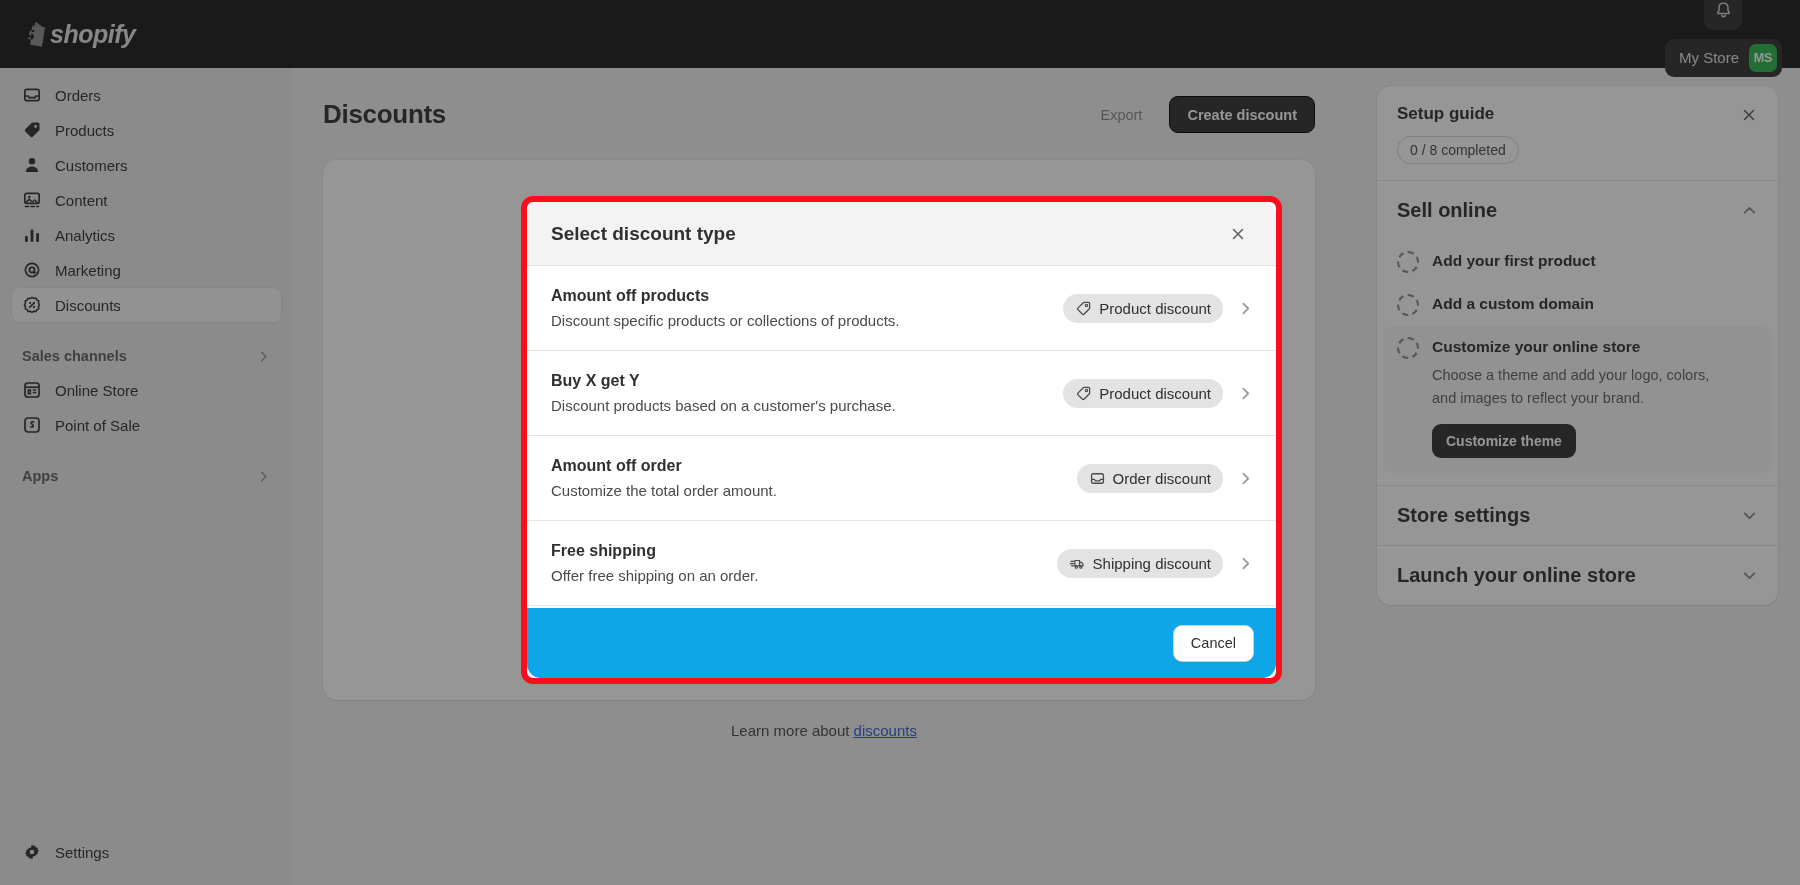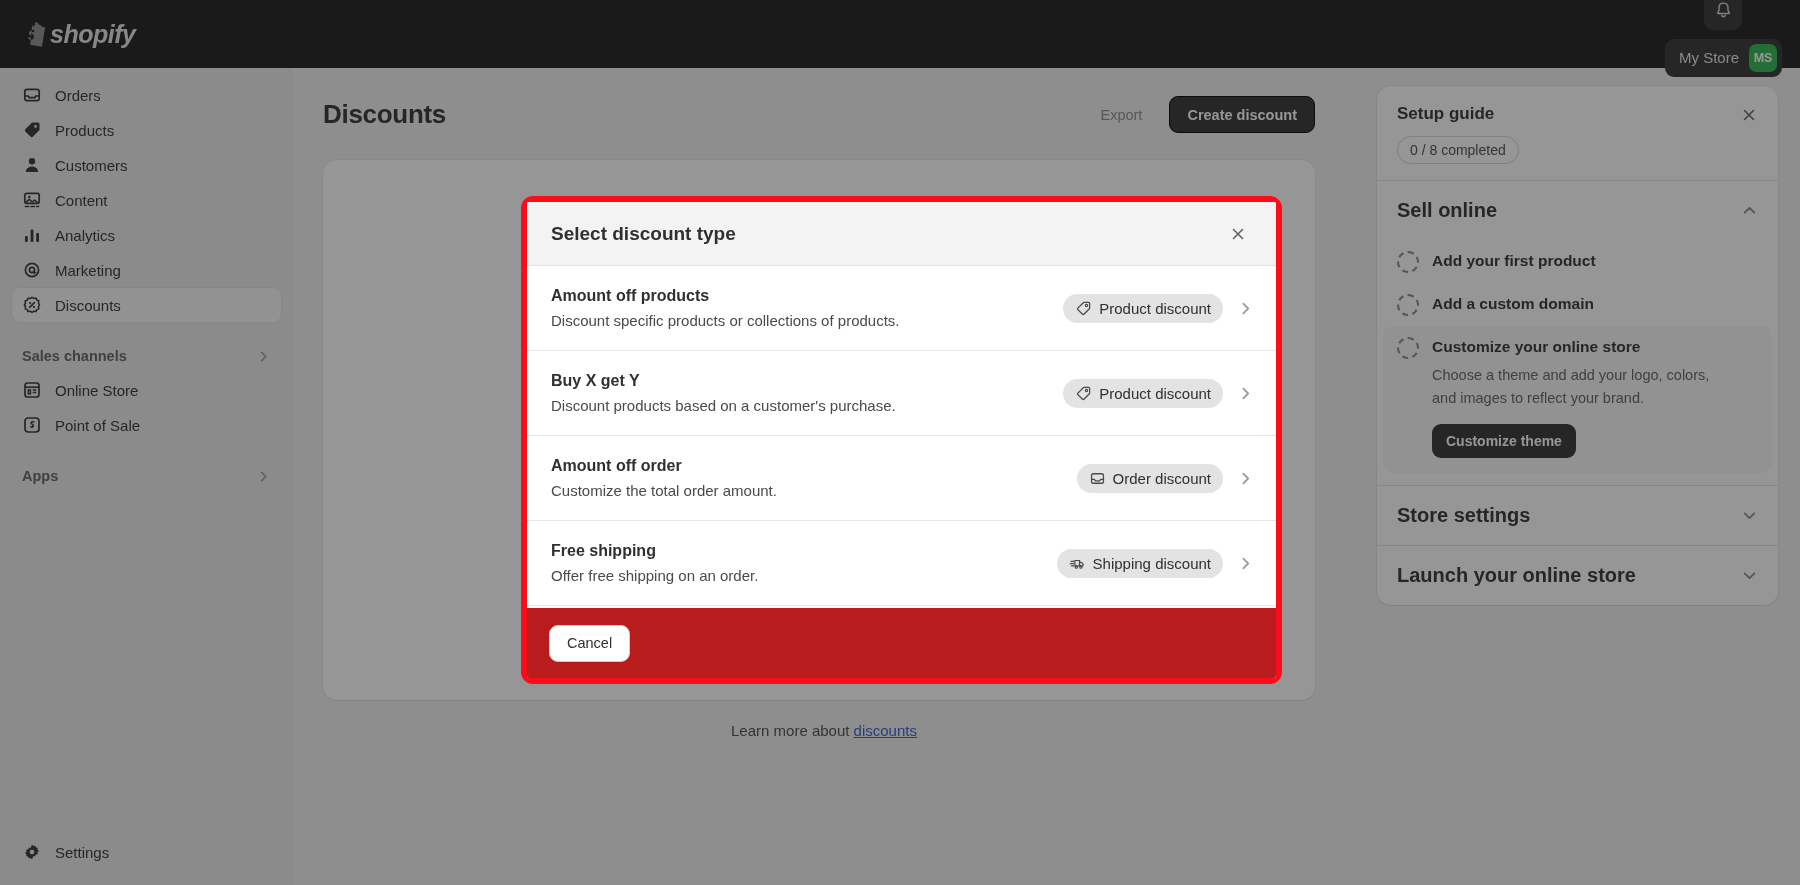--- a/index.html
+++ b/index.html
@@ -143,21 +143,21 @@
 
   
   .overlay {
     position: absolute; inset: 0; background: rgba(26,26,26,.46); z-index: 20;
   }
   .modal-outline {
     position: absolute; top: 196px; left: 521px; width: 761px; height: 488px;
     border: 6px solid #fc0d1b; border-radius: 12px; z-index: 30;
     background: #fff;
   }
-  .modal { width: 100%; height: 100%; border-radius: 2px; overflow: hidden; background: #fff;
+  .modal { width: 100%; height: 100%; border-radius: 14px; overflow: hidden; background: #fff;
            display: flex; flex-direction: column; }
   .modal-head {
     height: 64px; background: #f3f3f3; display: flex; align-items: center;
     justify-content: space-between; padding: 0 24px; flex: 0 0 64px;
     border-bottom: 1px solid #e3e3e3;
   }
   .modal-title { font-size: 19px; font-weight: 700; color: #303030; }
   .modal-x { width: 28px; height: 28px; display: flex; align-items: center; justify-content: center;
              cursor: pointer; border-radius: 7px; }
   .modal-x svg { width: 16px; height: 16px; }
@@ -172,22 +172,22 @@
   .opt-desc { font-size: 15px; color: #4a4a4a; }
   .opt-right { display: flex; align-items: center; gap: 14px; }
   .badge {
     display: inline-flex; align-items: center; gap: 7px;
     background: #e3e3e3; border-radius: 999px; padding: 6px 12px;
     font-size: 15px; color: #303030; white-space: nowrap;
   }
   .badge svg { width: 17px; height: 17px; flex: 0 0 17px; }
   .opt-chev { width: 17px; height: 17px; opacity: .55; }
   .modal-foot {
-    flex: 0 0 70px; display: flex; align-items: center; 
-    padding: 0 22px; background: #b91c1c;
+    flex: 0 0 70px; display: flex; align-items: center; justify-content: flex-end;
+    padding: 0 22px; background: #0ea5e9;
   }
   .btn-cancel {
     height: 37px; padding: 0 17px; border-radius: 9px; background: #fff;
     border: 1px solid #cfcfcf; box-shadow: 0 1px 0 rgba(0,0,0,.05);
     color: #303030; font-size: 14.5px; font-family: inherit; cursor: pointer;
   }
 </style>
 </head>
 <body>
 

